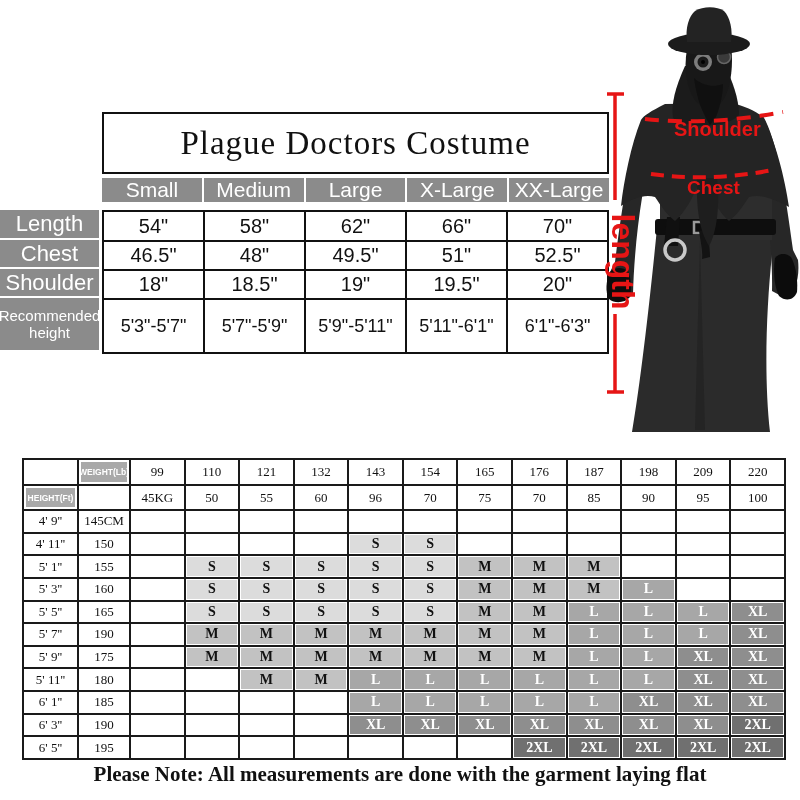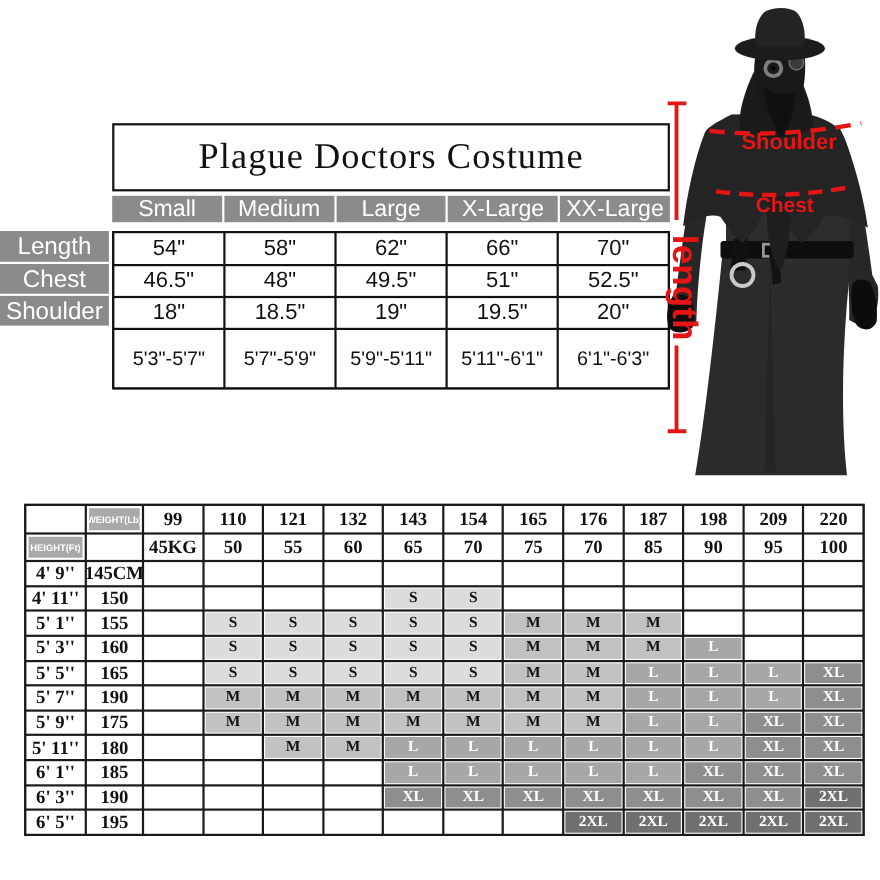--- a/index.html
+++ b/index.html
@@ -43,21 +43,21 @@
     font-size:34px;color:#d7d7d7;letter-spacing:2px;}
 
   
   .fit-table{position:absolute;left:22px;top:458px;width:764px;height:302px;
     box-sizing:border-box;border:2px solid #1a1a1a;background:#1a1a1a;display:grid;
     grid-template-columns:53px 50px repeat(12,1fr);
     grid-template-rows:24px 23px repeat(11,1fr);gap:2px;}
   .fcell{background:#fff;position:relative;}
   .ffill{position:absolute;inset:1px;display:flex;align-items:center;justify-content:center;}
   .fcell .txt{display:flex;align-items:center;justify-content:center;width:100%;height:100%;
-    font-family:"Liberation Serif","DejaVu Serif",serif;font-weight:bold;font-size:17px;color:#111;}
+    font-family:"Liberation Serif","DejaVu Serif",serif;font-weight:normal;font-size:13px;color:#111;}
   .ffill.ghead{inset:2px;font-size:8.5px;font-weight:bold;color:#fff;
     font-family:"Liberation Sans","DejaVu Sans",sans-serif;}
   .ffill.sz{font-family:"Liberation Serif","DejaVu Serif",serif;font-weight:bold;font-size:14px;}
 
   
   .note{position:absolute;left:0;top:762px;width:800px;text-align:center;
     font-family:"Liberation Serif","DejaVu Serif",serif;font-weight:bold;
     font-size:21px;color:#111;}
 </style>
 </head>
@@ -72,20 +72,21 @@
       <div class="hcell">Small</div>
       <div class="hcell">Medium</div>
       <div class="hcell">Large</div>
       <div class="hcell">X-Large</div>
       <div class="hcell">XX-Large</div>
     </div>
   <div id="size-labels" class="size-labels">
       <div class="lcell" style="height: 28px;">Length</div>
       <div class="lcell" style="height: 27px;">Chest</div>
       <div class="lcell" style="height: 27px;">Shoulder</div>
+      <div class="lcell small" style="height: 52px;">Recommended height</div>
     </div>
   <div id="size-grid" class="size-grid">
       <div class="dcell">54"</div>
       <div class="dcell">58"</div>
       <div class="dcell">62"</div>
       <div class="dcell">66"</div>
       <div class="dcell">70"</div>
       <div class="dcell">46.5"</div>
       <div class="dcell">48"</div>
       <div class="dcell">49.5"</div>
@@ -202,21 +203,21 @@
       <div class="fcell">
         <div class="txt">50</div>
       </div>
       <div class="fcell">
         <div class="txt">55</div>
       </div>
       <div class="fcell">
         <div class="txt">60</div>
       </div>
       <div class="fcell">
-        <div class="txt">65</div>
+        <div class="txt">96</div>
       </div>
       <div class="fcell">
         <div class="txt">70</div>
       </div>
       <div class="fcell">
         <div class="txt">75</div>
       </div>
       <div class="fcell">
         <div class="txt">70</div>
       </div>
@@ -591,14 +592,17 @@
         <div class="ffill sz" style="background: rgb(112, 112, 112); color: rgb(255, 255, 255);">2XL</div>
       </div>
       <div class="fcell">
         <div class="ffill sz" style="background: rgb(112, 112, 112); color: rgb(255, 255, 255);">2XL</div>
       </div>
       <div class="fcell">
         <div class="ffill sz" style="background: rgb(112, 112, 112); color: rgb(255, 255, 255);">2XL</div>
       </div>
     </div>
 
+  <div class="note">
+    <span>Please Note:</span><span> All measurements are done with the garment laying flat</span>
+  </div>
 
 </div>
 
 </body></html>

